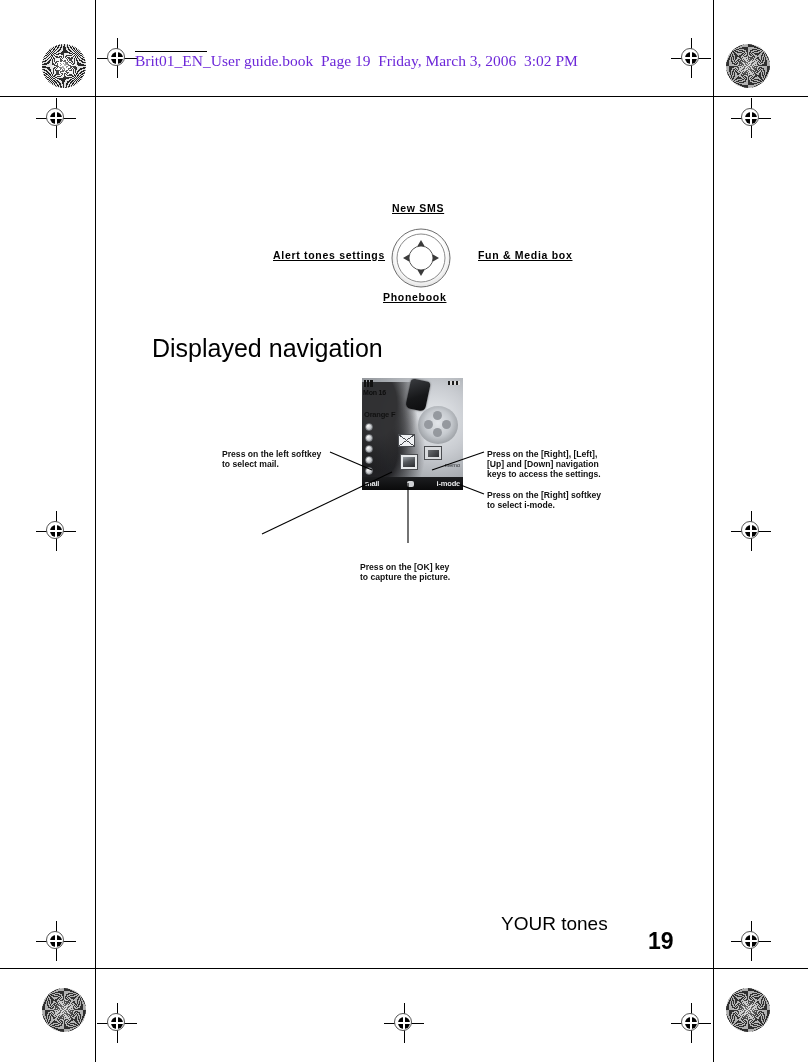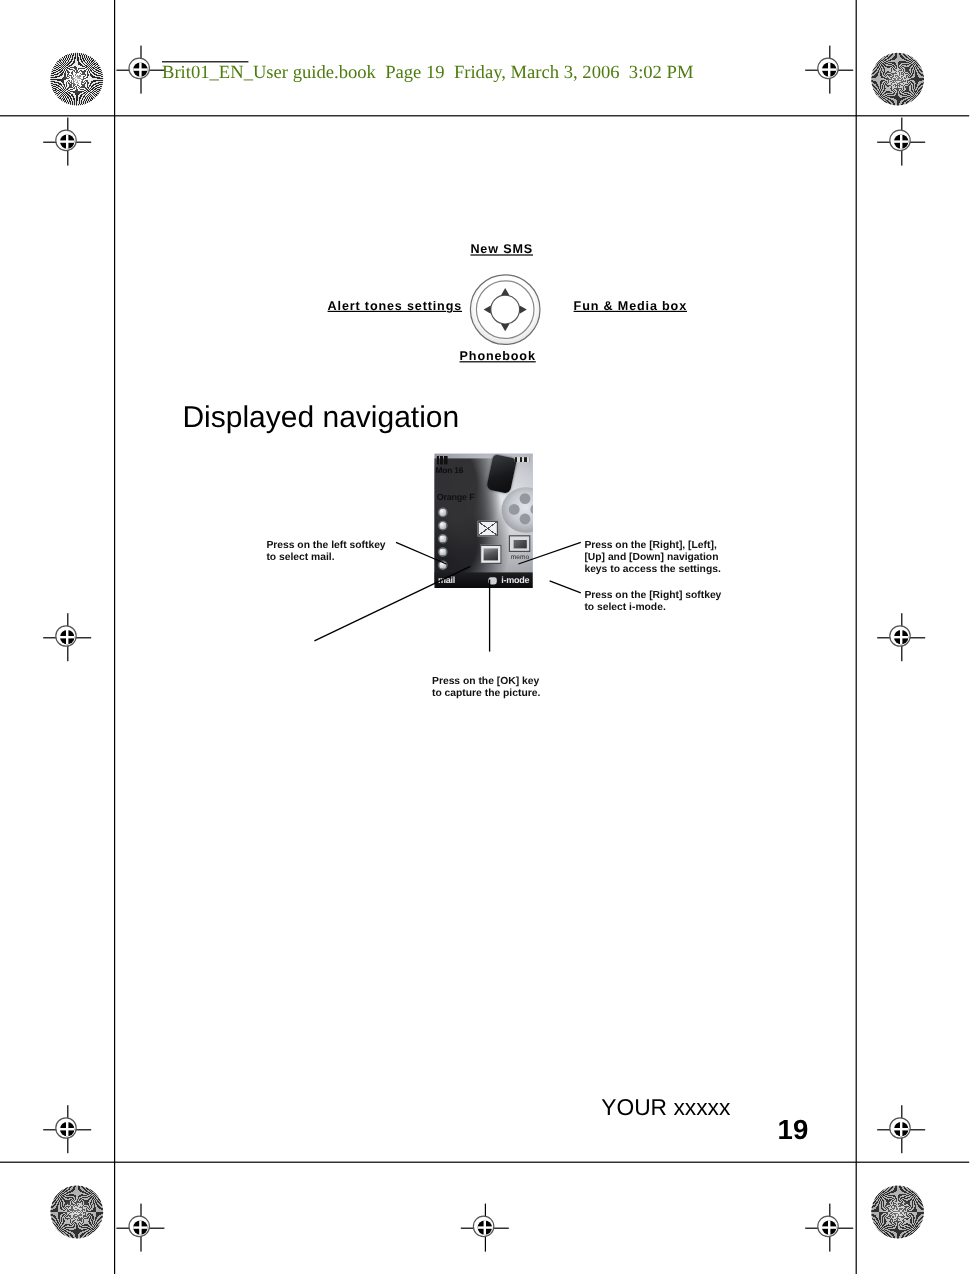--- a/index.html
+++ b/index.html
@@ -114,21 +114,21 @@
   }
 
   
   .runhead {
     position: absolute;
     left: 135px;
     top: 52px;
     font-family: "Liberation Serif", serif;
     font-size: 15.5px;
     white-space: pre;
-    color: #4d7c0f;
+    color: #6d28d9;
   }
   .runhead-rule {
     position: absolute;
     left: 135px;
     top: 51px;
     width: 72px;
     height: 1px;
     background: #000;
   }
 
@@ -187,21 +187,21 @@
     top: 29px;
     width: 62px;
     height: 62px;
   }
 
   
   .phoneshot {
     position: absolute;
     left: 362px;
     top: 378px;
-    width: 82px;
+    width: 101px;
     height: 112px;
     overflow: hidden;
     background: #c4b5fd;
   }
   .ps-sky {
     position: absolute; left: 0; top: 0; right: 0; bottom: 0;
     background:
       radial-gradient(circle at 72% 38%, #e9ecef 0%, #c9ccd1 34%, #a6aaaf 62%, #85888d 100%);
   }
   .ps-figure {
@@ -558,16 +558,16 @@
   <div class="callout co-left-soft">Press on the left softkey
 to select mail.</div>
   <div class="callout co-ok">Press on the [OK] key
 to capture the picture.</div>
   <div class="callout co-nav">Press on the [Right], [Left],
 [Up] and [Down] navigation
 keys to access the settings.</div>
   <div class="callout co-right-soft">Press on the [Right] softkey
 to select i-mode.</div>
 
-  <div class="footer-title">YOUR xxxxx</div>
+  <div class="footer-title">YOUR tones</div>
   <div class="footer-page">19</div>
 
 </div>
 
 </body></html>

